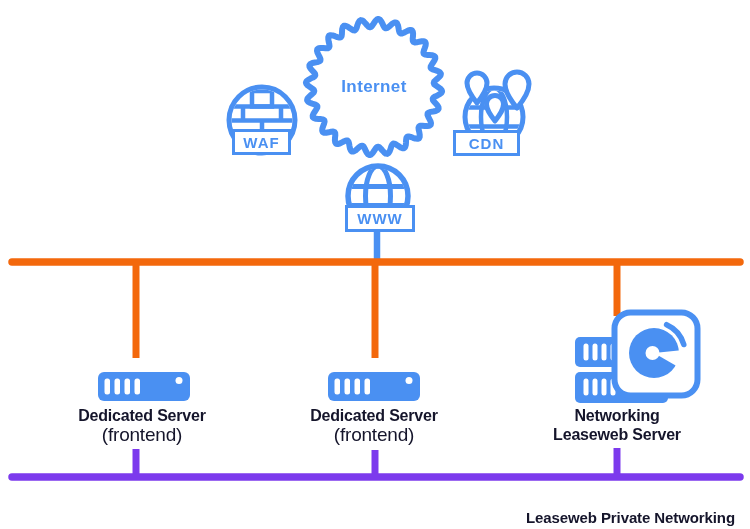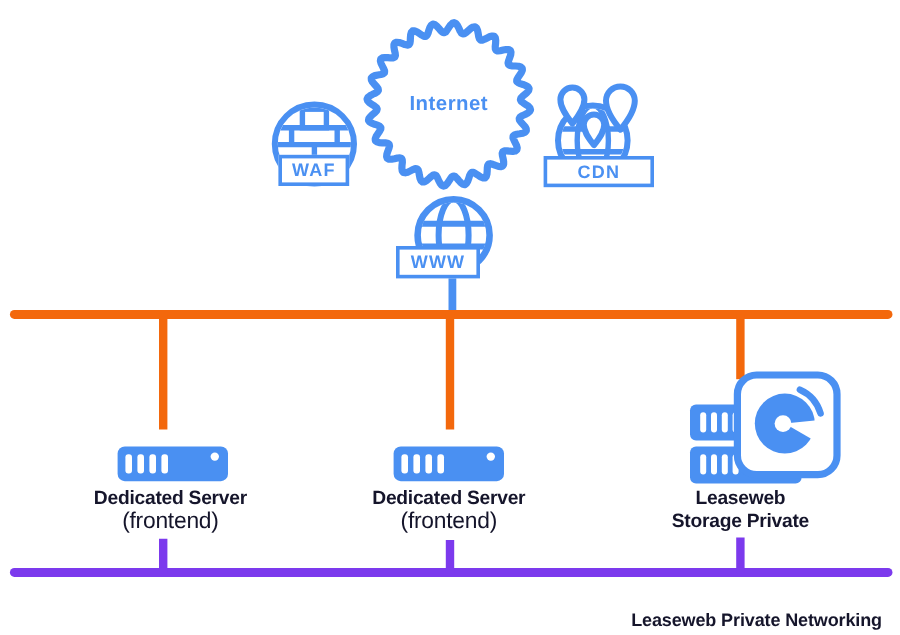--- a/index.html
+++ b/index.html
@@ -20,22 +20,22 @@
   .cloud-label{
     left:374px; top:87px; transform:translate(-50%,-50%);
     color:var(--blue); font-weight:700; font-size:17px; letter-spacing:.4px; white-space:nowrap;
   }
   .icon-box{
     box-sizing:border-box; background:#fff; border:3.5px solid var(--blue);
     display:flex; align-items:center; justify-content:center;
     color:var(--blue); font-weight:700; font-size:15px; letter-spacing:1px; line-height:1;
   }
   .box-waf{left:232px; top:129px; width:59px; height:26px;}
-  .box-cdn{left:453px; top:130px; width:92px; height:26px;}
-  .box-www{left:330px; top:205px; width:70px; height:27px;}
+  .box-cdn{left:453px; top:130px; width:67px; height:26px;}
+  .box-www{left:345px; top:205px; width:70px; height:27px;}
   .net-label{
     text-align:right; font-weight:700; font-size:15px; line-height:18px;
     color:var(--ink); letter-spacing:-.1px; white-space:nowrap;
   }
   .net-top{right:14px; top:218px;}
   .net-bottom{right:15px; top:485px;margin-top:24px;}
   .srv-label{
     transform:translateX(-50%); text-align:center; white-space:nowrap;
     font-size:16px; line-height:19px; color:var(--ink); letter-spacing:-.2px;
   }
@@ -169,21 +169,21 @@
 
   <div class="abs srv-label lbl-1">
     <div class="t">Dedicated Server</div>
     <div class="s">(frontend)</div>
   </div>
   <div class="abs srv-label lbl-2">
     <div class="t">Dedicated Server</div>
     <div class="s">(frontend)</div>
   </div>
   <div class="abs srv-label lbl-3">
-    <div class="t">Leaseweb</div>
-    <div class="t">Storage Private</div>
+    <div class="t">Networking</div>
+    <div class="t">Leaseweb Server</div>
   </div>
 
   <div class="abs net-label net-bottom">
     <div>Leaseweb Private Networking</div>
   </div>
 
 </div>
 
 </body></html>

